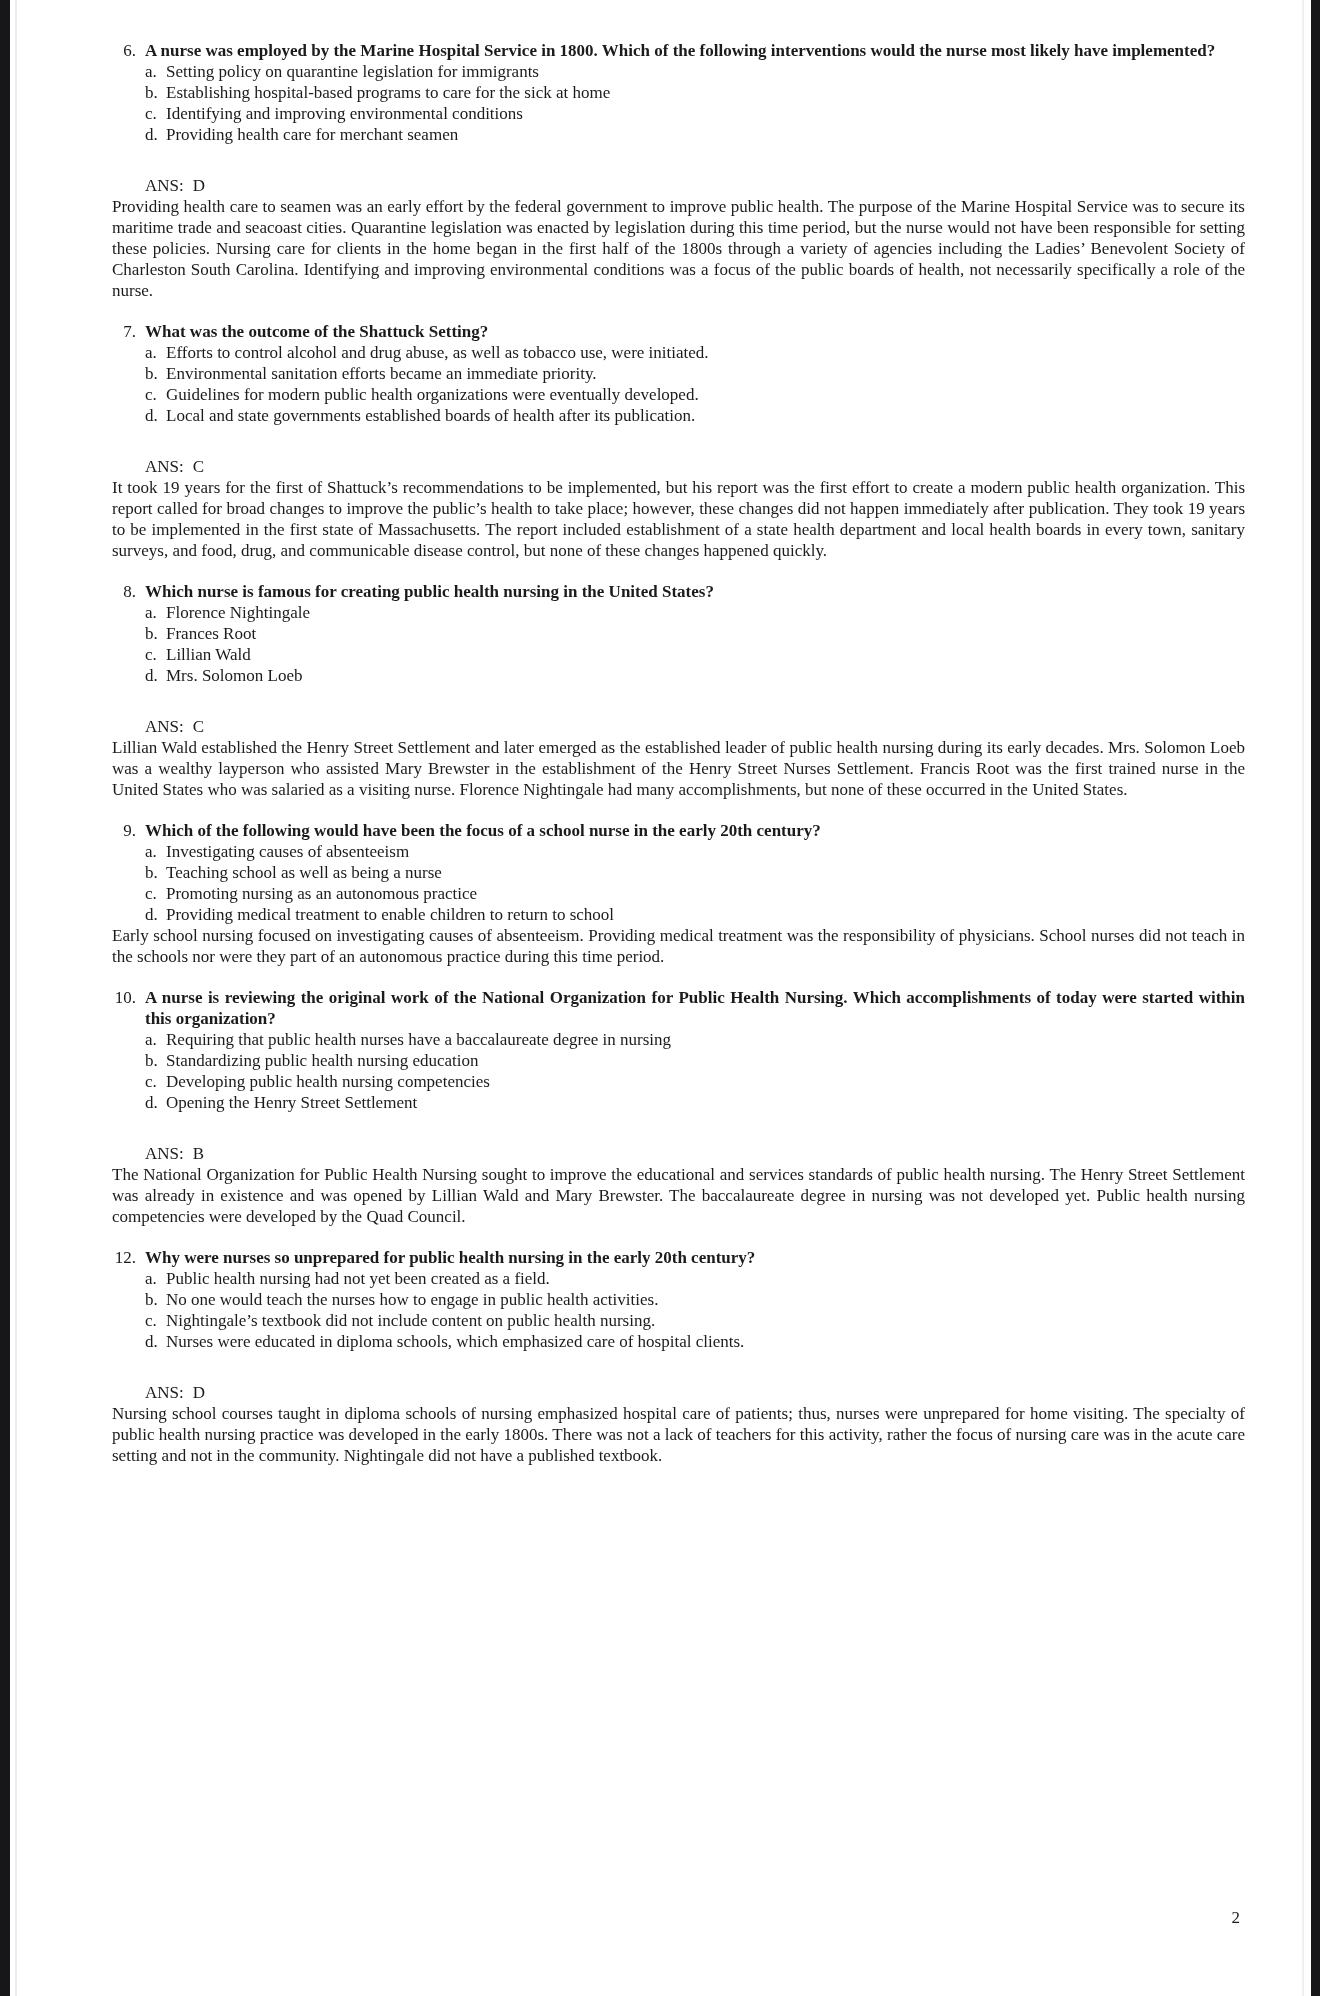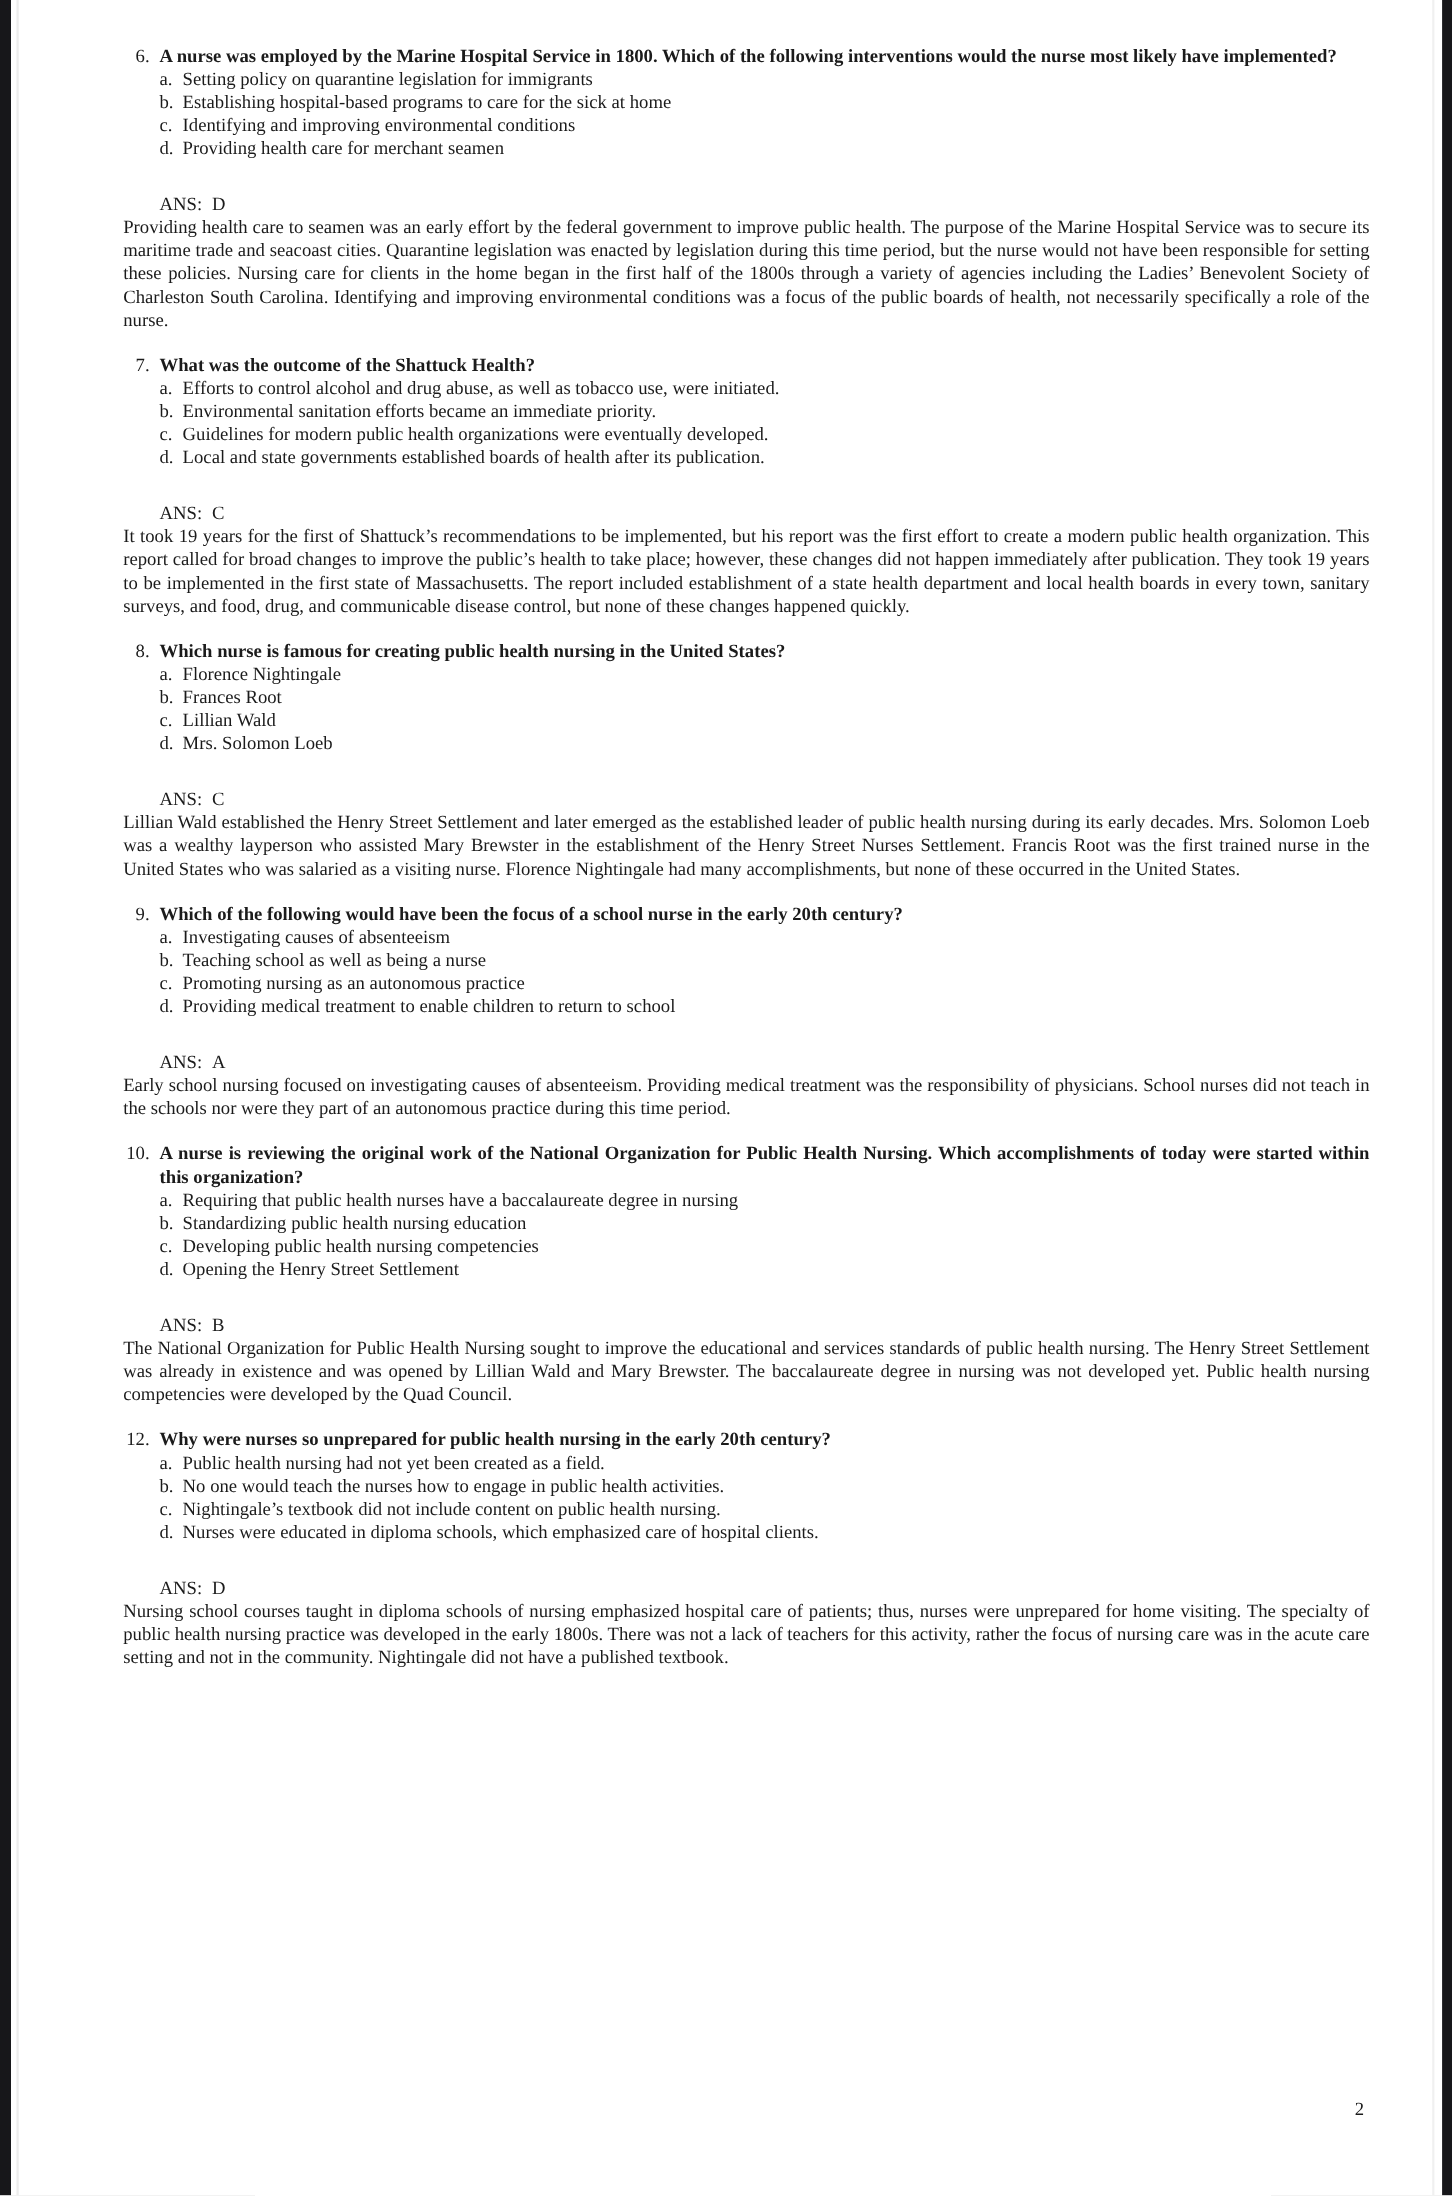--- a/index.html
+++ b/index.html
@@ -75,21 +75,21 @@
       </div>
       <div class="answer">
         <span class="ans-label">ANS:</span><span class="ans-letter">D</span>
       </div>
       <div class="rationale">Providing health care to seamen was an early effort by the federal government to improve public health. The purpose of the Marine Hospital Service was to secure its maritime trade and seacoast cities. Quarantine legislation was enacted by legislation during this time period, but the nurse would not have been responsible for setting these policies. Nursing care for clients in the home began in the first half of the 1800s through a variety of agencies including the Ladies’ Benevolent Society of Charleston South Carolina. Identifying and improving environmental conditions was a focus of the public boards of health, not necessarily specifically a role of the nurse.</div>
     </div>
 
     <div class="question">
       <div class="q-row">
         <div class="qnum">7.</div>
-        <div class="qtext">What was the outcome of the Shattuck Health?</div>
+        <div class="qtext">What was the outcome of the Shattuck Setting?</div>
       </div>
       <div class="option">
         <span class="letter">a.</span>
         <span class="opt-text">Efforts to control alcohol and drug abuse, as well as tobacco use, were initiated.</span>
       </div>
       <div class="option">
         <span class="letter">b.</span>
         <span class="opt-text">Environmental sanitation efforts became an immediate priority.</span>
       </div>
       <div class="option">
@@ -147,23 +147,20 @@
         <span class="opt-text">Teaching school as well as being a nurse</span>
       </div>
       <div class="option">
         <span class="letter">c.</span>
         <span class="opt-text">Promoting nursing as an autonomous practice</span>
       </div>
       <div class="option">
         <span class="letter">d.</span>
         <span class="opt-text">Providing medical treatment to enable children to return to school</span>
       </div>
-      <div class="answer">
-        <span class="ans-label">ANS:</span><span class="ans-letter">A</span>
-      </div>
       <div class="rationale">Early school nursing focused on investigating causes of absenteeism. Providing medical treatment was the responsibility of physicians. School nurses did not teach in the schools nor were they part of an autonomous practice during this time period.</div>
     </div>
 
     <div class="question">
       <div class="q-row">
         <div class="qnum">10.</div>
         <div class="qtext">A nurse is reviewing the original work of the National Organization for Public Health Nursing. Which accomplishments of today were started within this organization?</div>
       </div>
       <div class="option">
         <span class="letter">a.</span>

